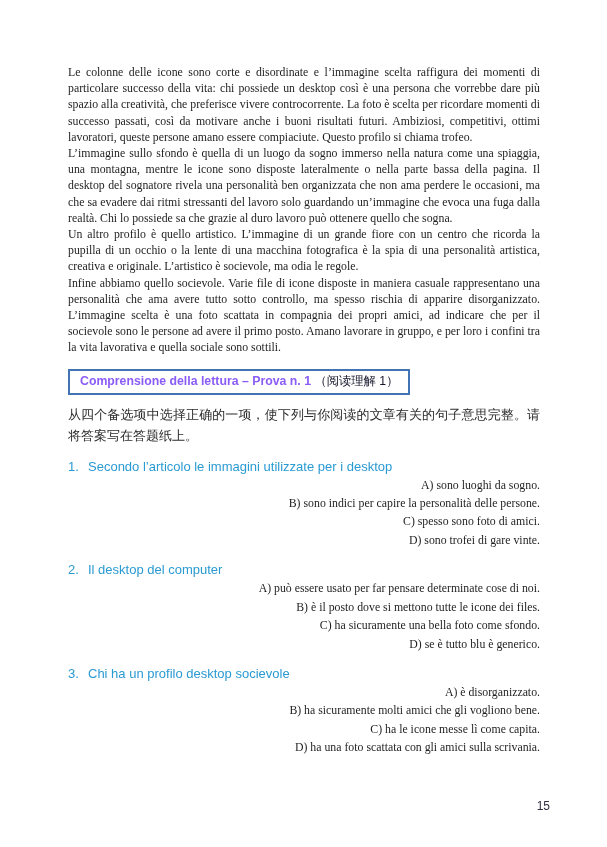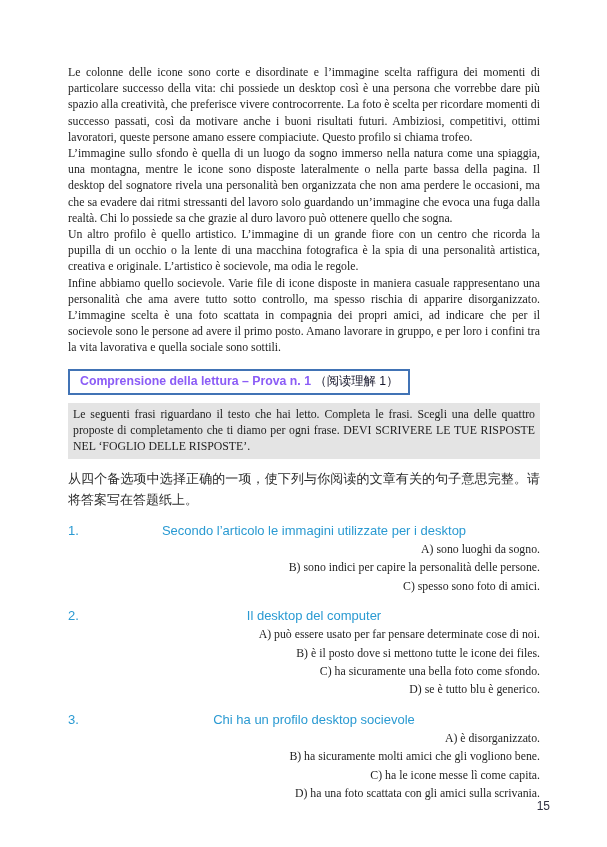--- a/index.html
+++ b/index.html
@@ -53,21 +53,21 @@
     text-align: justify;
   }
   .question { margin-top: 13px; }
   .q-head {
     display: flex;
     font-family: "Liberation Sans", sans-serif;
     font-size: 13px;
     color: #2a9ad2;
   }
   .q-num { width: 20px; flex: none; }
-  .q-title { flex: 1; text-align: center; }
+  .q-title { flex: 1; }
   .options { padding-left: 20px; margin-top: 2px; }
   .option {
     font-size: 11.8px;
     line-height: 18.4px;
     text-align: right;
   }
   .page-number {
     position: absolute;
     right: 57px;
     top: 799px;
@@ -86,33 +86,33 @@
     <p>L’immagine sullo sfondo è quella di un luogo da sogno immerso nella natura come una spiaggia, una montagna, mentre le icone sono disposte lateralmente o nella parte bassa della pagina. Il desktop del sognatore rivela una personalità ben organizzata che non ama perdere le occasioni, ma che sa evadere dai ritmi stressanti del lavoro solo guardando un’immagine che evoca una fuga dalla realtà. Chi lo possiede sa che grazie al duro lavoro può ottenere quello che sogna.</p>
     <p>Un altro profilo è quello artistico. L’immagine di un grande fiore con un centro che ricorda la pupilla di un occhio o la lente di una macchina fotografica è la spia di una personalità artistica, creativa e originale. L’artistico è socievole, ma odia le regole.</p>
     <p>Infine abbiamo quello socievole. Varie file di icone disposte in maniera casuale rappresentano una personalità che ama avere tutto sotto controllo, ma spesso rischia di apparire disorganizzato. L’immagine scelta è una foto scattata in compagnia dei propri amici, ad indicare che per il socievole sono le persone ad avere il primo posto. Amano lavorare in gruppo, e per loro i confini tra la vita lavorativa e quella sociale sono sottili.</p>
   </div>
 
   <div class="section-box">
     <span class="it">Comprensione della lettura – Prova n. 1</span>
     <span class="zh">（阅读理解 1）</span>
   </div>
 
-  <div class="instructions">Le seguenti frasi riguardano il testo che hai letto. Completa le frasi. Scegli una delle quattro proposte di completamento che ti diamo per ogni frase. DEVI SCRIVERE LE TUE RISPOSTE NEL ‘FOGLIO DELLE RISPOSTE’.</div>
 
   <div class="chinese">从四个备选项中选择正确的一项，使下列与你阅读的文章有关的句子意思完整。请将答案写在答题纸上。</div>
 
   <div class="question">
     <div class="q-head">
       <span class="q-num">1.</span>
       <span class="q-title">Secondo l’articolo le immagini utilizzate per i desktop</span>
     </div>
     <div class="options">
       <div class="option">A) sono luoghi da sogno.</div>
       <div class="option">B) sono indici per capire la personalità delle persone.</div>
       <div class="option">C) spesso sono foto di amici.</div>
+      <div class="option">D) sono trofei di gare vinte.</div>
     </div>
   </div>
 
   <div class="question">
     <div class="q-head">
       <span class="q-num">2.</span>
       <span class="q-title">Il desktop del computer</span>
     </div>
     <div class="options">
       <div class="option">A) può essere usato per far pensare determinate cose di noi.</div>

